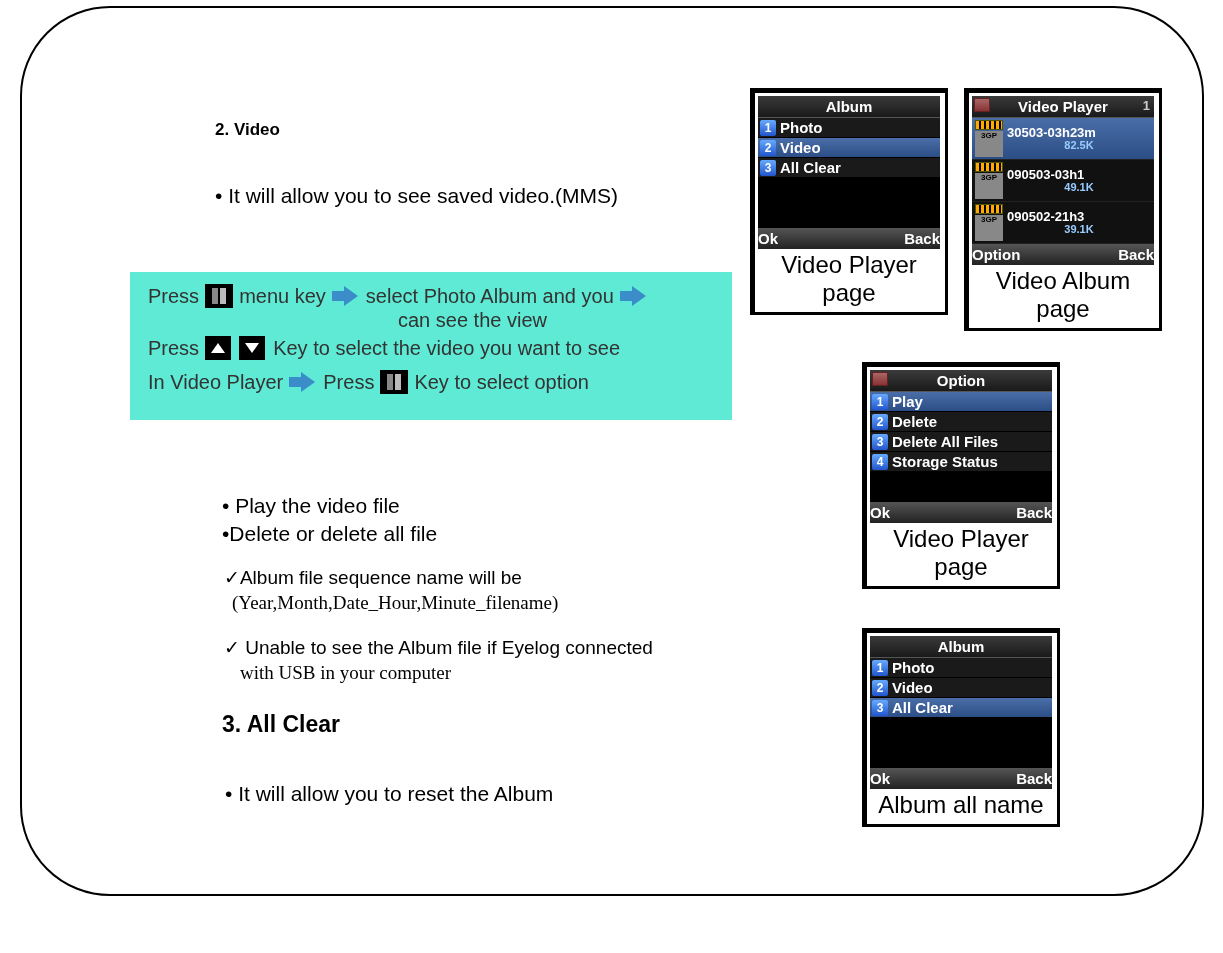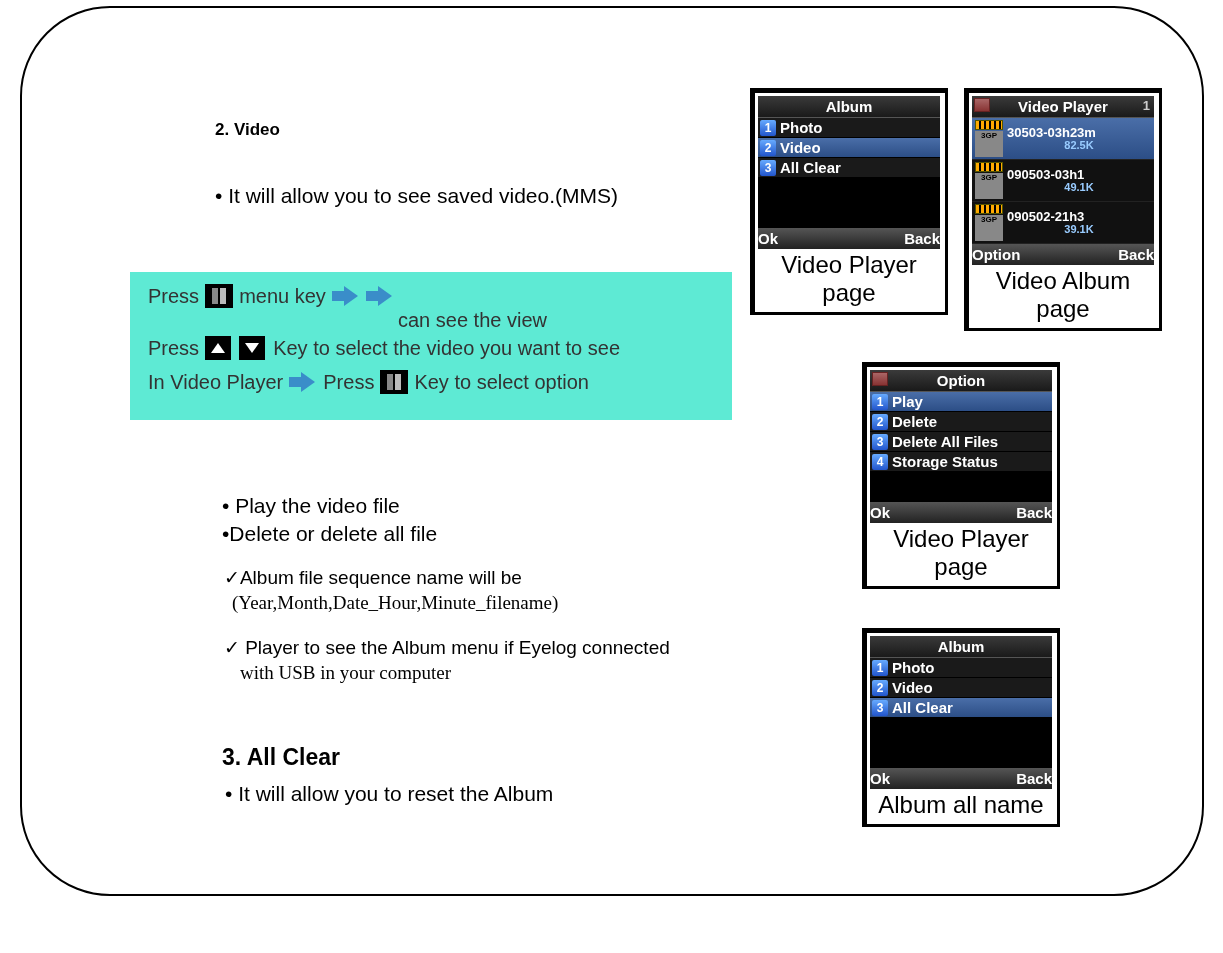--- a/index.html
+++ b/index.html
@@ -55,21 +55,21 @@
   }
   .sub-h { position:absolute; left:222px; top:454px; font-size:22px; font-weight:bold; }
   .sub-h .tri { color:#444; margin-right:6px; }
   .opt1 { position:absolute; left:222px; top:494px; font-size:21px; }
   .opt2 { position:absolute; left:222px; top:522px; font-size:21px; }
   .note1 { position:absolute; left:224px; top:566px; font-size:19px; font-family: 'Times New Roman', serif; }
   .note1b { position:absolute; left:232px; top:592px; font-size:19px; font-family: 'Times New Roman', serif; }
   .note2 { position:absolute; left:224px; top:636px; font-size:19px; font-family: 'Times New Roman', serif; }
   .note2b { position:absolute; left:240px; top:662px; font-size:19px; font-family: 'Times New Roman', serif; }
   .check { font-family: Arial; }
-  .h-clear { position:absolute; left:222px; top:744px; font-weight:bold; font-size:23px; }
+  .h-clear { position:absolute; left:222px; top:711px; font-weight:bold; font-size:23px; }
   .intro2 { position:absolute; left:225px; top:782px; font-size:21px; }
   .pagenum { position:absolute; left:0; width:1223px; top:908px; text-align:center; font-size:26px; letter-spacing:6px; }
 
   
   .phone {
     position:absolute; width:198px; border:3px solid #000; background:#fff;
     box-shadow: 2px 2px 0 #000 inset; padding:5px;
   }
   .phone-inner { background:#3b82f6; color:#fff; font-family: Arial, sans-serif; font-size:15px; font-weight:bold; }
   .ph-title {
@@ -115,20 +115,21 @@
 
     <div class="h-video">2. Video</div>
     <div class="intro1">• It  will allow you to see saved video.(MMS)</div>
 
     <div class="instr-box">
       <div class="instr-line">
         <span>Press</span>
         <span class="icon-menu"></span>
         <span>menu key</span>
         <span class="icon-arrow"></span>
+        <span>select Photo Album and you</span>
         <span class="icon-arrow"></span>
       </div>
       <div class="instr-line instr-line2">
         <span>can see the view</span>
       </div>
       <div class="instr-line">
         <span>Press</span>
         <span class="icon-up"></span>
           <span class="icon-down"></span>
         <span>Key to select the video you want to see</span>
@@ -141,21 +142,21 @@
         <span class="icon-menu"></span>
         <span>Key to select option</span>
       </div>
     </div>
 
     <div class="opt1">• Play the video file</div>
     <div class="opt2">•Delete or delete all file</div>
 
     <div class="note1"><span class="check">✓Album file sequence name  will be</span></div>
     <div class="note1b">(Year,Month,Date_Hour,Minute_filename)</div>
-    <div class="note2"><span class="check">✓ Player to see the Album menu if Eyelog connected</span></div>
+    <div class="note2"><span class="check">✓ Unable to see the Album file if Eyelog connected</span></div>
     <div class="note2b">with USB in your computer</div>
 
     <div class="h-clear">3. All Clear</div>
     <div class="intro2">• It  will allow you to reset the Album</div>
 
     <div class="phone" id="ph1">
       <div class="phone-inner">
         <div class="ph-title">Album</div>
         <div class="ph-body" id="ph1-body">
             <div class="ph-item">

